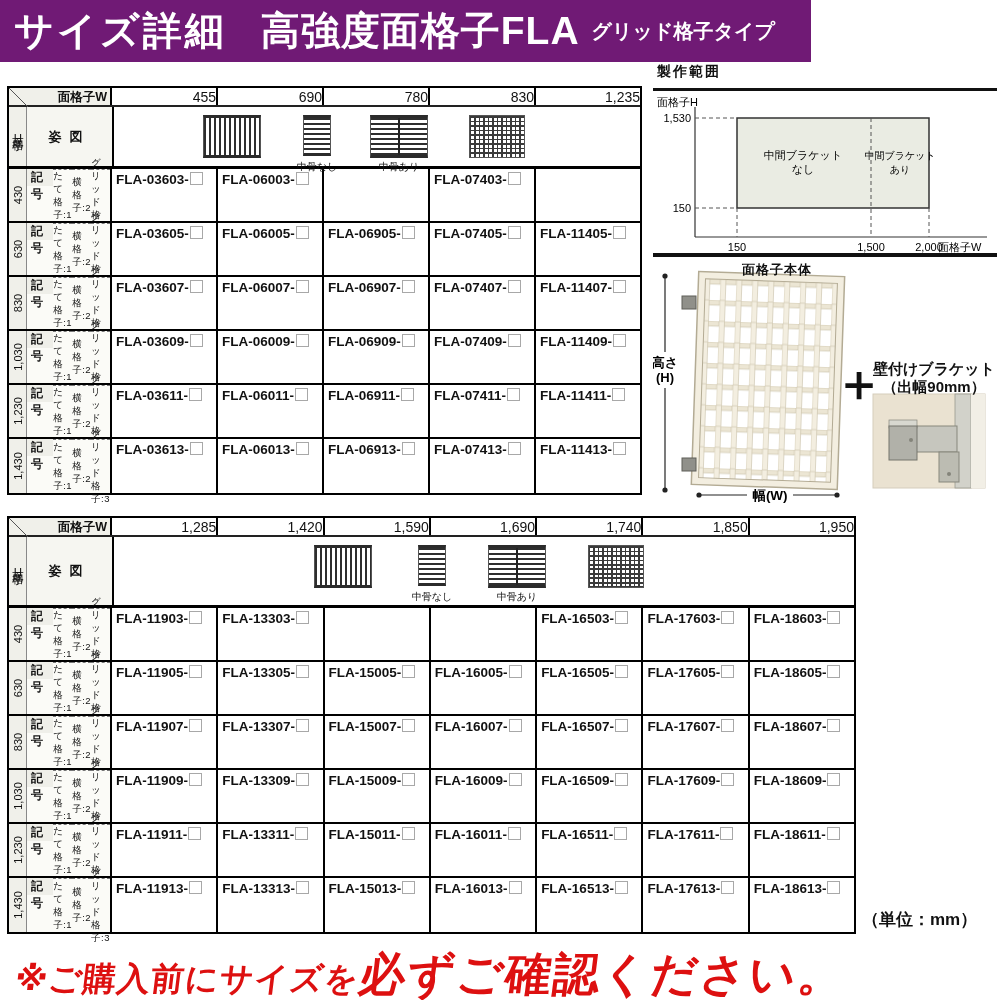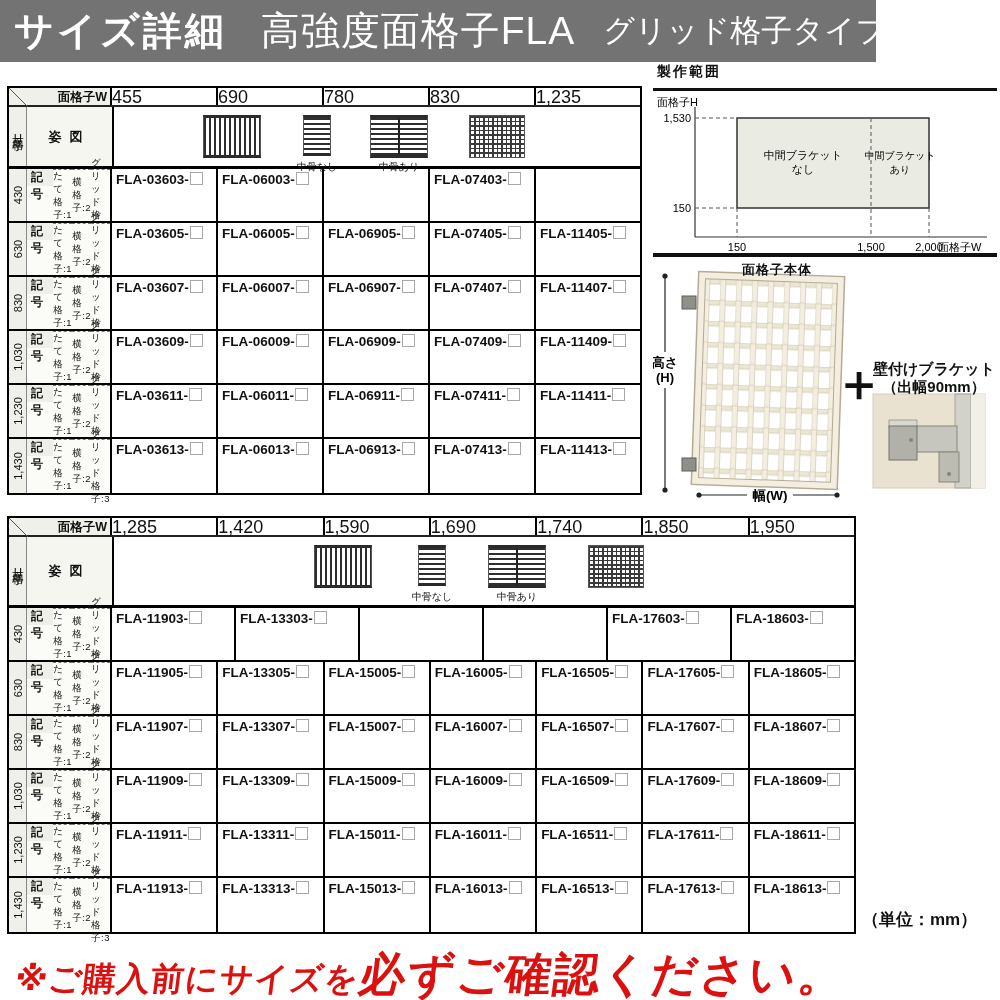--- a/index.html
+++ b/index.html
@@ -1,41 +1,41 @@
 <!DOCTYPE html>
 <html><head>
 <meta charset="utf-8">
 <style>
   html,body{margin:0;padding:0;}
   body{width:1000px;height:1000px;position:relative;background:#fff;overflow:hidden;
        font-family:"Liberation Sans","DejaVu Sans",sans-serif;color:#111;}
 
   
-  .band{position:absolute;left:0;top:0;width:876px;height:62px;background:#737373;
+  .band{position:absolute;left:0;top:0;width:811px;height:62px;background:#701a75;
         display:flex;align-items:center;white-space:nowrap;color:#fff;}
   .t-main{font-size:39px;font-weight:bold;letter-spacing:3px;margin-left:14px;}
-  .t-prod{font-size:39px;font-weight:normal;letter-spacing:1px;margin-left:34px;}
-  .t-type{font-size:31px;font-weight:normal;margin-left:28px;}
+  .t-prod{font-size:39px;font-weight:bold;letter-spacing:1px;margin-left:34px;}
+  .t-type{font-size:20px;font-weight:bold;margin-left:12px;}
 
   
   .spec-table{position:absolute;border:2.5px solid #000;background:#fff;box-sizing:border-box;}
   #table1{left:7px;top:86px;width:635px;}
   #table2{left:7px;top:516px;width:849px;}
   .trow{display:flex;box-sizing:border-box;}
   .thead{height:19px;border-bottom:2px solid #222;}
   .tfig{border-bottom:3px solid #000;}
   #table1 .tfig{height:62px;}
   #table2 .tfig{height:71px;}
   .tdata{height:54px;border-bottom:2.5px solid #000;}
   .tdata:last-child{border-bottom:none;}
 
   .c-corner{width:101px;flex:none;background:#f0f0ea;position:relative;text-align:right;
             font-size:12.5px;font-weight:bold;line-height:19px;padding-right:3px;box-sizing:border-box;}
   .c-corner svg{position:absolute;left:0;top:0;}
-  .c-w{flex:1;border-left:2px solid #000;text-align:left;font-size:18px;line-height:18px;box-sizing:border-box;}
+  .c-w{flex:1;border-left:2px solid #000;text-align:right;font-size:14px;line-height:18px;box-sizing:border-box;}
 
   .c-vh{width:17px;flex:none;background:#f0f0ea;display:flex;align-items:center;justify-content:center;
         writing-mode:vertical-rl;text-orientation:upright;font-size:11.5px;letter-spacing:1px;}
   .c-figlbl{width:86px;flex:none;border-left:1px solid #888;background:#f6f6f1;display:flex;
             align-items:center;justify-content:center;font-size:13px;font-weight:bold;letter-spacing:8px;box-sizing:border-box;}
   .c-fig{flex:1;border-left:2px solid #000;position:relative;background:#fff;box-sizing:border-box;}
 
   .c-num{width:17px;flex:none;background:#f0f0ea;position:relative;}
   .c-num .rot{position:absolute;left:50%;top:50%;transform:translate(-50%,-50%) rotate(-90deg);
               font-size:11px;white-space:nowrap;}
@@ -245,20 +245,21 @@
       <div class="c-lbl">
         <div class="lbl-code">記号</div>
         <div class="lbl-sub">たて格子:1</div>
         <div class="lbl-sub">横 格 子:2</div>
         <div class="lbl-sub">グリッド格子:3</div>
       </div>
       <div class="c-code"><span>FLA-11903-</span><span class="box"></span></div>
       <div class="c-code"><span>FLA-13303-</span><span class="box"></span></div>
       <div class="c-code"></div>
       <div class="c-code"></div>
+      <div class="c-code"><span>FLA-16503-</span><span class="box"></span></div>
       <div class="c-code"><span>FLA-17603-</span><span class="box"></span></div>
       <div class="c-code"><span>FLA-18603-</span><span class="box"></span></div>
     </div>
     <div class="trow tdata">
       <div class="c-num">
         <span class="rot">630</span>
       </div>
       <div class="c-lbl">
         <div class="lbl-code">記号</div>
         <div class="lbl-sub">たて格子:1</div>

